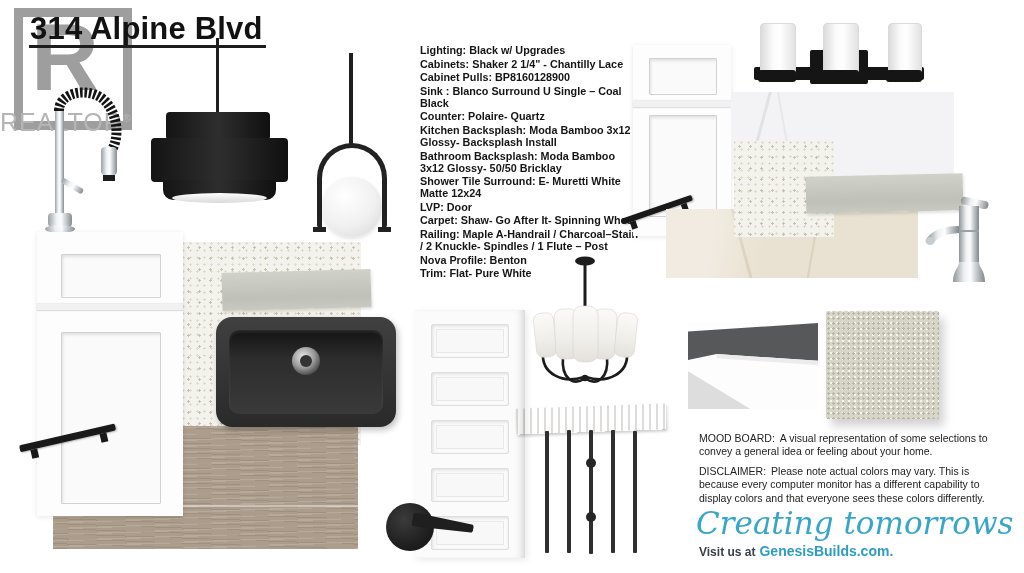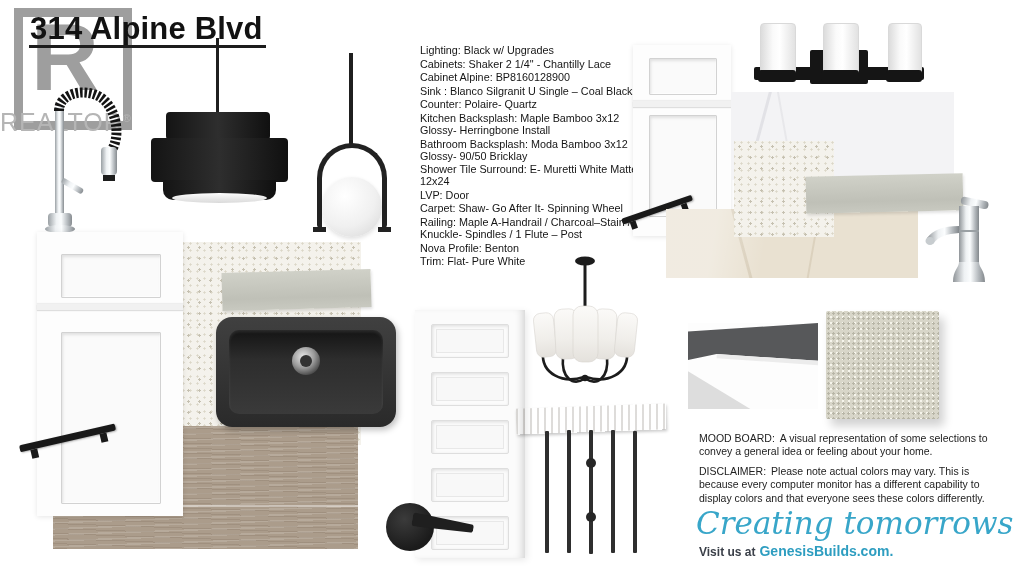--- a/index.html
+++ b/index.html
@@ -9,21 +9,21 @@
 
   
   .logo-box{left:14px;top:8px;width:100px;height:104px;border:9px solid #9e9e9e;background:#fff;}
   .logo-r{position:absolute;left:8px;top:-6px;font-size:94px;font-weight:bold;color:#9e9e9e;line-height:1;}
   .realtor-word{left:0px;top:108px;font-size:25px;color:#b5b5b5;letter-spacing:1px;font-weight:500;}
   .realtor-word sup{font-size:11px;}
   .page-title{left:30px;top:11px;font-size:31px;font-weight:800;color:#121212;letter-spacing:.2px;}
   .title-underline{left:29px;top:45px;width:237px;height:3px;background:#1c1c1c;}
 
   
-  .spec-list{left:420px;top:44px;width:220px;}
+  .spec-list{left:420px;top:44px;width:220px;font-weight:bold;}
   .spec-item{font-size:10.8px;line-height:12px;margin-bottom:1.6px;color:#151515;}
 
   
   .speckle{background-color:#f4f2ec;
     background-image:radial-gradient(circle,#c6c1b1 1px,transparent 1.4px),
                      radial-gradient(circle,#dbd6c8 .9px,transparent 1.3px);
     background-size:11px 11px,7px 7px;background-position:0 0,4px 5px;}
   .greige{background:linear-gradient(180deg,#d0d1c8,#bfc0b7 70%,#c8c9c0);box-shadow:1px 2px 3px rgba(0,0,0,.12);}
   .marble-white{background-color:#f3f3f5;
     background-image:linear-gradient(105deg,transparent 0 36px,rgba(205,205,212,.45) 37px 39px,transparent 40px 90px),
@@ -114,25 +114,25 @@
   <div class="abs logo-box">
     <div class="logo-r">R</div>
   </div>
   <div class="abs realtor-word"><span>REALTOR</span><sup>®</sup></div>
   <div class="abs page-title">314 Alpine Blvd</div>
   <div class="abs title-underline"></div>
 
   <div class="abs spec-list">
     <div class="spec-item">Lighting: Black w/ Upgrades</div>
     <div class="spec-item">Cabinets: Shaker 2 1/4" - Chantilly Lace</div>
-    <div class="spec-item">Cabinet Alpine: BP8160128900</div>
-    <div class="spec-item">Sink : Blanco Silgranit U Single – Coal Black</div>
+    <div class="spec-item">Cabinet Pulls: BP8160128900</div>
+    <div class="spec-item">Sink : Blanco Surround U Single – Coal Black</div>
     <div class="spec-item">Counter: Polaire- Quartz</div>
-    <div class="spec-item">Kitchen Backsplash: Maple Bamboo 3x12 Glossy- Herringbone Install</div>
-    <div class="spec-item">Bathroom Backsplash: Moda Bamboo 3x12 Glossy- 90/50 Bricklay</div>
+    <div class="spec-item">Kitchen Backsplash: Moda Bamboo 3x12 Glossy- Backsplash Install</div>
+    <div class="spec-item">Bathroom Backsplash: Moda Bamboo 3x12 Glossy- 50/50 Bricklay</div>
     <div class="spec-item">Shower Tile Surround: E- Muretti White Matte 12x24</div>
     <div class="spec-item">LVP: Door</div>
     <div class="spec-item">Carpet: Shaw- Go After It- Spinning Wheel</div>
     <div class="spec-item">Railing: Maple A-Handrail / Charcoal–Stain / 2 Knuckle- Spindles / 1 Flute – Post</div>
     <div class="spec-item">Nova Profile: Benton</div>
     <div class="spec-item">Trim: Flat- Pure White</div>
   </div>
 
   <svg class="abs" style="left:40px;top:85px;" width="95" height="152" viewBox="0 0 95 152">
     <defs>

